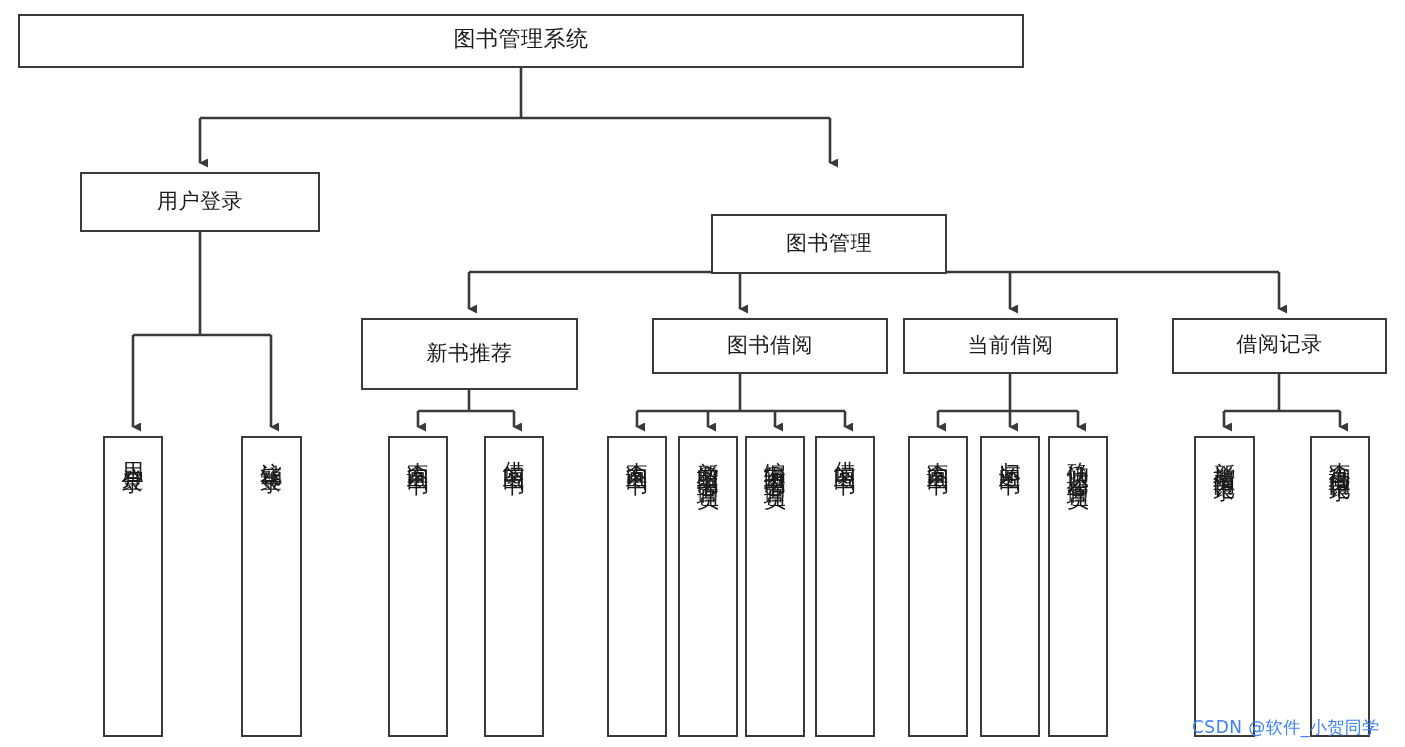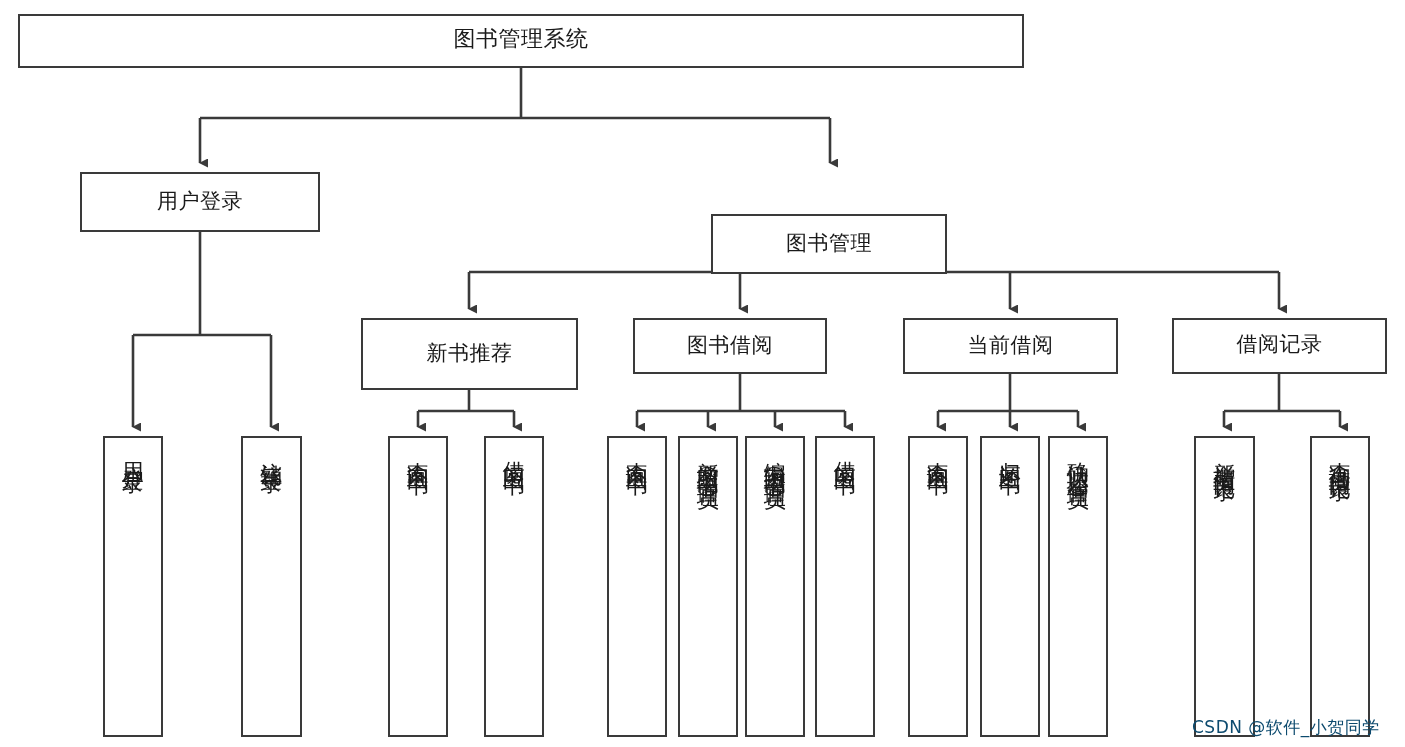--- a/index.html
+++ b/index.html
@@ -55,21 +55,21 @@
     line-height: 1.25;
     letter-spacing: 4px;
     white-space: nowrap;
   }
   .node-root .node-label {
     font-size: 22px;
   }
   .watermark {
     position: absolute;
     font-size: 17px;
-    color: #0c4a6e;
+    color: #3b82f6;
     white-space: nowrap;
     letter-spacing: 0.5px;
     font-family: "DejaVu Sans", "Liberation Sans", sans-serif;
   }
 </style>
 </head>
 <body>
 
 <div id="canvas">
 
@@ -130,21 +130,21 @@
   <div class="node-box node-horizontal" style="left:80px; top:172px; width:240px; height:60px;">
     <span class="node-label">用户登录</span>
   </div>
   <div class="node-box node-horizontal" style="left:711px; top:172px; width:236px; height:60px;margin-top:42px;">
     <span class="node-label">图书管理</span>
   </div>
 
   <div class="node-box node-horizontal" style="left:361px; top:318px; width:217px; height:72px;">
     <span class="node-label">新书推荐</span>
   </div>
-  <div class="node-box node-horizontal" style="left:633px; top:318px; width:194px; height:56px;">
+  <div class="node-box node-horizontal" style="left:652px; top:318px; width:236px; height:56px;">
     <span class="node-label">图书借阅</span>
   </div>
   <div class="node-box node-horizontal" style="left:903px; top:318px; width:215px; height:56px;">
     <span class="node-label">当前借阅</span>
   </div>
   <div class="node-box node-horizontal" style="left:1172px; top:318px; width:215px; height:56px;font-family:Liberation Mono, monospace;">
     <span class="node-label">借阅记录</span>
   </div>
 
   <div class="node-box node-vertical" style="left:103px; top:436px; width:60px; height:301px;">

